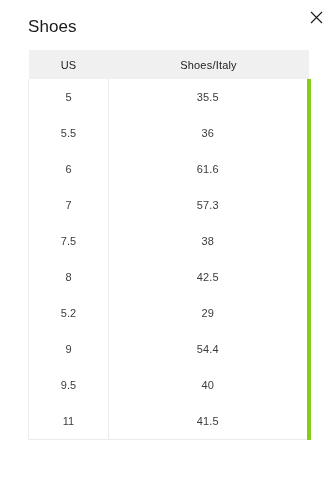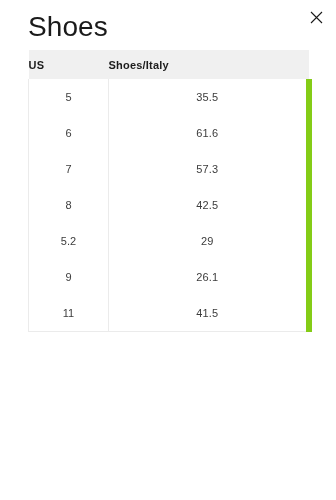--- a/index.html
+++ b/index.html
@@ -40,21 +40,21 @@
     cursor: pointer;
     padding: 0;
   }
   .close-button svg { display: block; }
 
   
   .title {
     position: absolute;
     left: 28px;
     top: 13px;
-    font-size: 28px;
+    font-size: 17px;
     font-weight: 400;
     letter-spacing: 0.1px;
     color: #1a1a1a;
     line-height: 28px;
     white-space: nowrap;
   }
 
   
   .table-wrap {
     position: absolute;
@@ -69,23 +69,23 @@
     table-layout: fixed;
   }
 
   table.size-table col.col-us     { width: 80px; }
   table.size-table col.col-eu     { width: 200px; }
 
   table.size-table thead th {
     background: #f0f0f0;
     height: 29px;
     font-size: 11px;
-    font-weight: 700;
+    font-weight: 400;
     color: #1c1c1c;
-    text-align: left;
+    text-align: center;
     letter-spacing: 0.2px;
     vertical-align: middle;
     border: none;
   }
 
   table.size-table tbody td {
     height: 36px;
     font-size: 11px;
     font-weight: 400;
     color: #3c3c3c;
@@ -96,21 +96,21 @@
     letter-spacing: 0.1px;
   }
 
   
   table.size-table tbody td.cell-us {
     border-right: 1px solid #ebebeb;
   }
 
   
   table.size-table tbody tr td:first-child { border-left: 1px solid #ebebeb; }
-  table.size-table tbody tr td:last-child  { border-right: 6px solid #84cc16; }
+  table.size-table tbody tr td:last-child  { border-right: 4px solid #84cc16; }
 
   
   table.size-table tbody tr:last-child td { border-bottom: 1px solid #ebebeb; }
 </style>
 </head>
 <body>
 
 <div class="modal">
 
   <button class="close-button" aria-label="Close">
@@ -134,38 +134,50 @@
           <th class="head-us">US</th>
           <th class="head-eu">Shoes/Italy</th>
         </tr>
       </thead>
       <tbody id="table-body">
           <tr>
             <td class="cell-us">5</td>
             <td class="cell-eu">35.5</td>
           </tr>
           <tr>
+            <td class="cell-us">5.5</td>
+            <td class="cell-eu">36</td>
+          </tr>
+          <tr>
             <td class="cell-us">6</td>
             <td class="cell-eu">61.6</td>
           </tr>
           <tr>
             <td class="cell-us">7</td>
             <td class="cell-eu">57.3</td>
+          </tr>
+          <tr>
+            <td class="cell-us">7.5</td>
+            <td class="cell-eu">38</td>
           </tr>
           <tr>
             <td class="cell-us">8</td>
             <td class="cell-eu">42.5</td>
           </tr>
           <tr>
             <td class="cell-us">5.2</td>
             <td class="cell-eu">29</td>
           </tr>
           <tr>
             <td class="cell-us">9</td>
-            <td class="cell-eu">26.1</td>
+            <td class="cell-eu">54.4</td>
+          </tr>
+          <tr>
+            <td class="cell-us">9.5</td>
+            <td class="cell-eu">40</td>
           </tr>
           <tr>
             <td class="cell-us">11</td>
             <td class="cell-eu">41.5</td>
           </tr>
         </tbody>
     </table>
   </div>
 
 </div>

